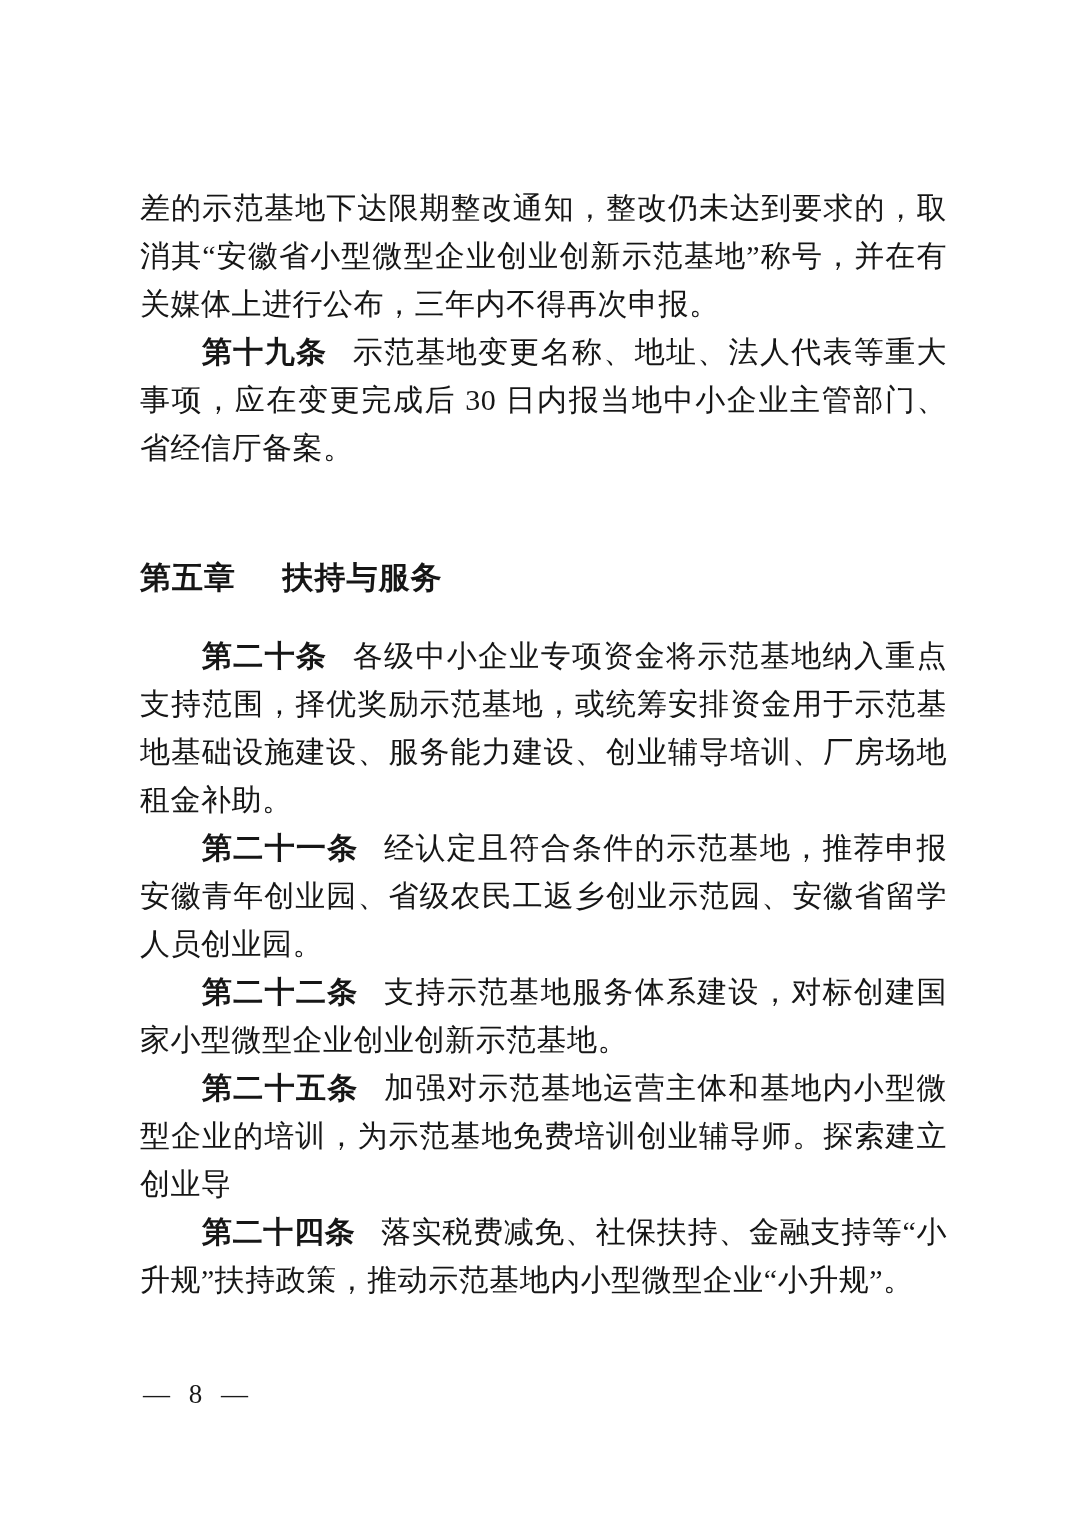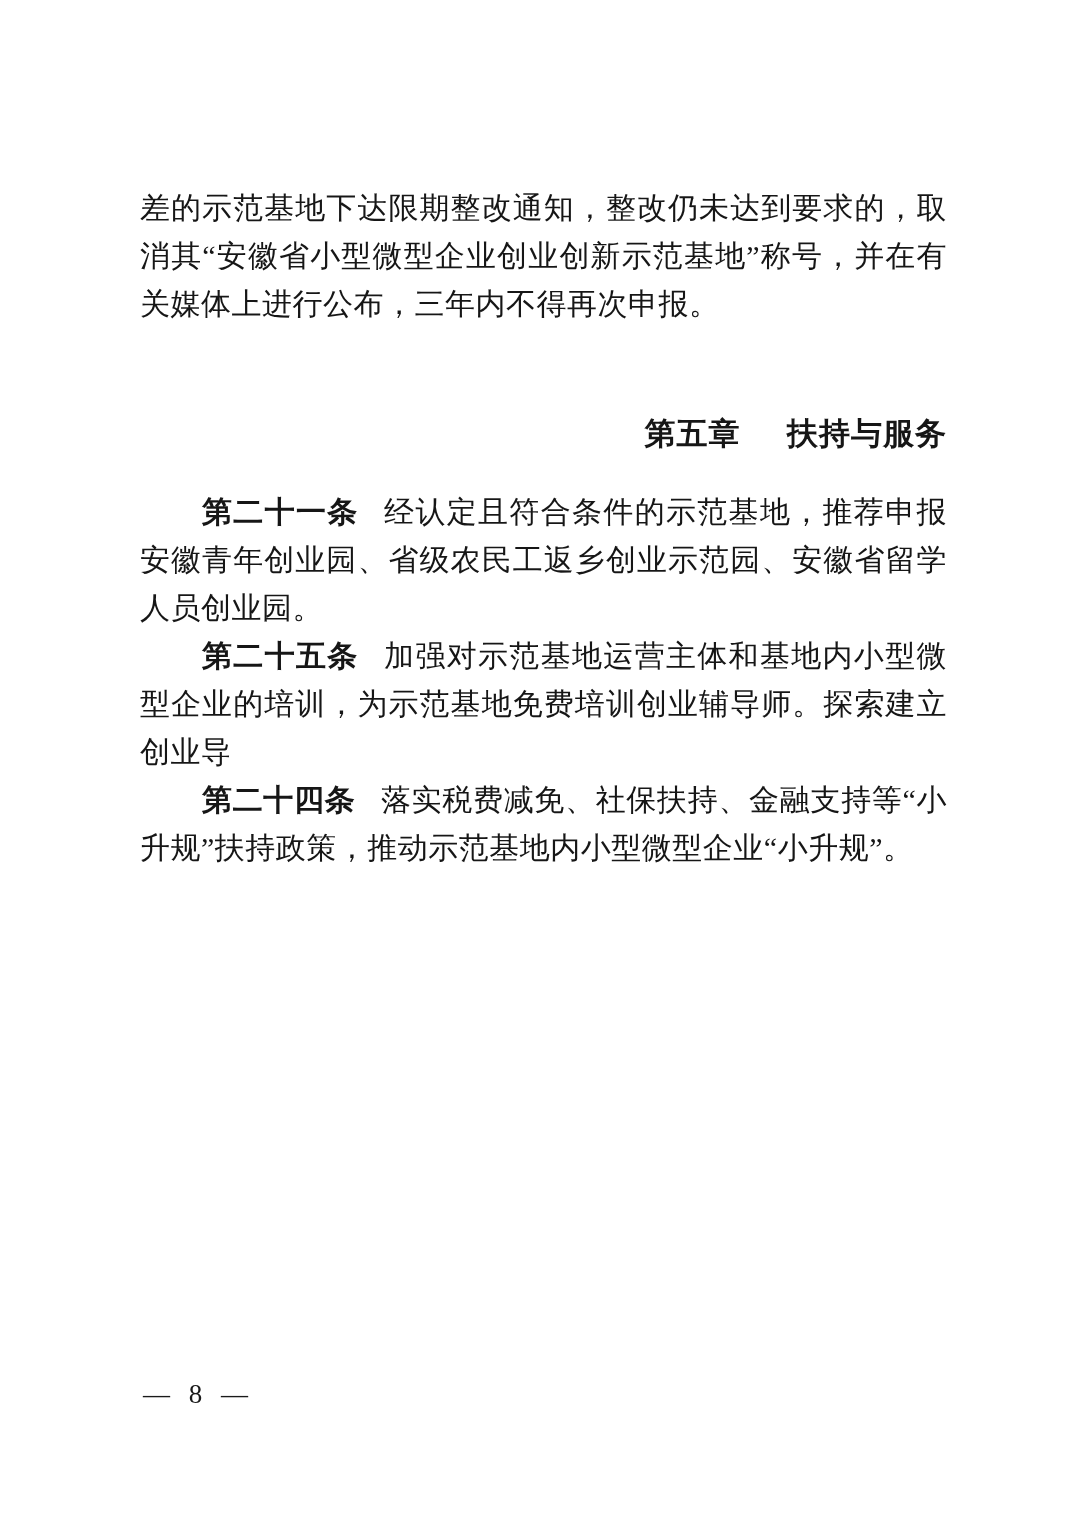--- a/index.html
+++ b/index.html
@@ -32,21 +32,21 @@
   }
   .para.indent {
     text-indent: 62px;
   }
   .article-label {
     font-weight: bold;
     margin-right: 0.85em;
   }
   .chapter {
     margin: 82px 0 30px 0;
-    text-align: right;
+    text-align: left;
     font-size: 31px;
     font-weight: bold;
     line-height: 48px;
     letter-spacing: 1px;
   }
   .chapter-gap {
     display: inline-block;
     width: 1.5em;
   }
   .page-footer {
@@ -62,30 +62,39 @@
 </head>
 <body>
 
 <div class="page">
   <div class="content">
 
     <p class="para">
       <span>差的示范基地下达限期整改通知，整改仍未达到要求的，取消其“安徽省小型微型企业创业创新示范基地”称号，并在有关媒体上进行公布，三年内不得再次申报。</span>
     </p>
 
+    <p class="para indent">
+      <span class="article-label">第十九条</span><span>示范基地变更名称、地址、法人代表等重大事项，应在变更完成后 30 日内报当地中小企业主管部门、省经信厅备案。</span>
+    </p>
 
     <h2 class="chapter">
       <span>第五章</span><span class="chapter-gap"></span><span>扶持与服务</span>
     </h2>
 
+    <p class="para indent">
+      <span class="article-label">第二十条</span><span>各级中小企业专项资金将示范基地纳入重点支持范围，择优奖励示范基地，或统筹安排资金用于示范基地基础设施建设、服务能力建设、创业辅导培训、厂房场地租金补助。</span>
+    </p>
 
     <p class="para indent">
       <span class="article-label">第二十一条</span><span>经认定且符合条件的示范基地，推荐申报安徽青年创业园、省级农民工返乡创业示范园、安徽省留学人员创业园。</span>
     </p>
 
+    <p class="para indent">
+      <span class="article-label">第二十二条</span><span>支持示范基地服务体系建设，对标创建国家小型微型企业创业创新示范基地。</span>
+    </p>
 
 
     <p class="para indent">
       <span class="article-label">第二十五条</span><span>加强对示范基地运营主体和基地内小型微型企业的培训，为示范基地免费培训创业辅导师。探索建立创业导</span>
     </p>
 
     <p class="para indent">
       <span class="article-label">第二十四条</span><span>落实税费减免、社保扶持、金融支持等“小升规”扶持政策，推动示范基地内小型微型企业“小升规”。</span>
     </p>
 

